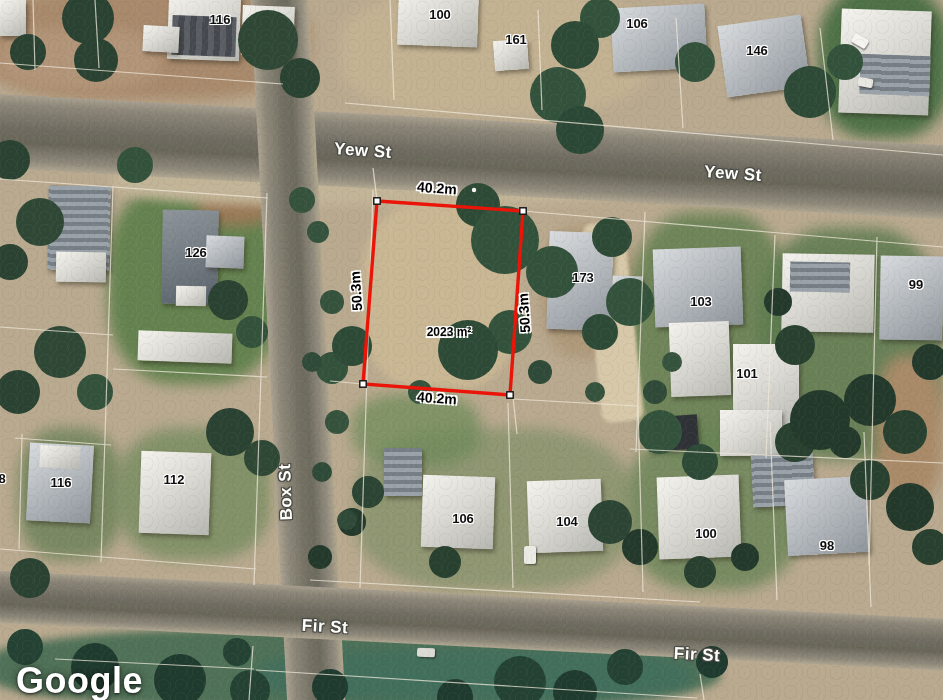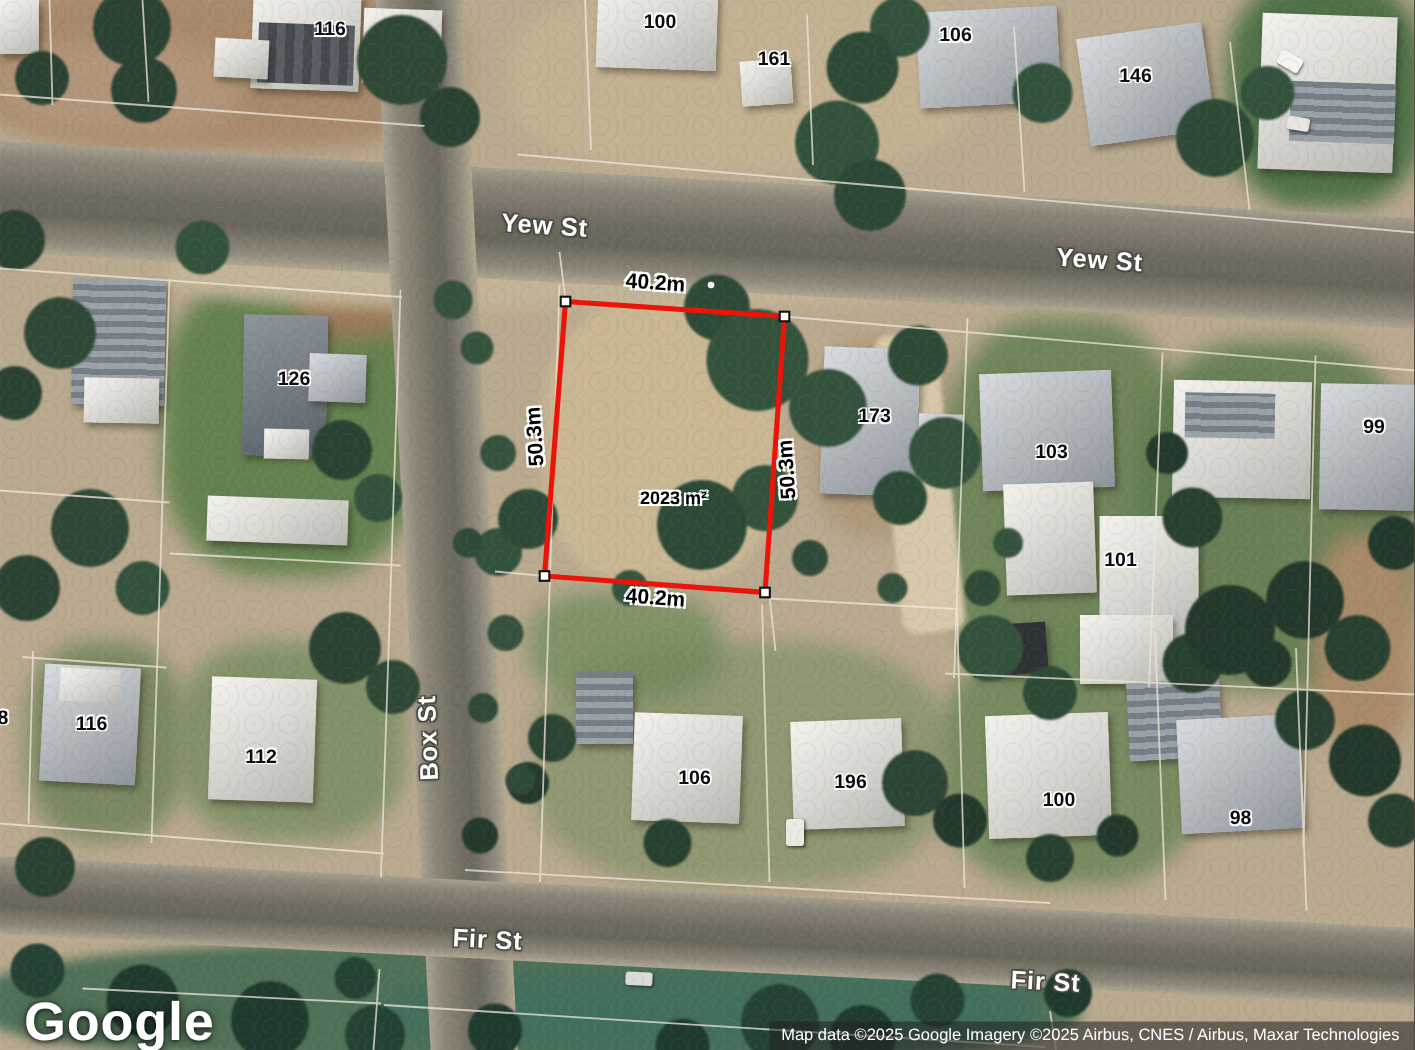--- a/index.html
+++ b/index.html
@@ -194,28 +194,27 @@
   <span class="lbl hn" style="left:516px;top:39px;">161</span>
   <span class="lbl hn" style="left:637px;top:23px;">106</span>
   <span class="lbl hn" style="left:757px;top:50px;">146</span>
   <span class="lbl hn" style="left:196px;top:252px;">126</span>
   <span class="lbl hn" style="left:583px;top:277px;">173</span>
   <span class="lbl hn" style="left:701px;top:301px;">103</span>
   <span class="lbl hn" style="left:868px;top:284px;margin-left:48px;">99</span>
   <span class="lbl hn" style="left:747px;top:373px;">101</span>
   <span class="lbl hn" style="left:2px;top:478px;">8</span>
   <span class="lbl hn" style="left:61px;top:482px;">116</span>
-  <span class="lbl hn" style="left:174px;top:504px;">112</span>
+  <span class="lbl hn" style="left:174px;top:479px;">112</span>
   <span class="lbl hn" style="left:463px;top:518px;">106</span>
-  <span class="lbl hn" style="left:567px;top:521px;">196</span>
+  <span class="lbl hn" style="left:567px;top:521px;">104</span>
   <span class="lbl hn" style="left:706px;top:533px;">100</span>
   <span class="lbl hn" style="left:827px;top:545px;">98</span>
 
   <span class="lbl meas" style="left:437px;top:188px;transform:translate(-50%,-50%) rotate(4deg);">40.2m</span>
   <span class="lbl meas" style="left:437px;top:398px;transform:translate(-50%,-50%) rotate(4deg);">40.2m</span>
   <span class="lbl meas" style="left:356px;top:291px;transform:translate(-50%,-50%) rotate(-94deg);">50.3m</span>
   <span class="lbl meas" style="left:524px;top:313px;transform:translate(-50%,-50%) rotate(-94deg);">50.3m</span>
   <span class="lbl meas area" style="left:449px;top:300px;margin-top:32px;">2023 m²</span>
 
   <span class="glogo" style="left:16px;top:660px;">Google</span>
-  <div class="attr">Map data ©2025 Google Imagery ©2025 Airbus, CNES / Airbus, Maxar Technologies</div>
 
 </div>
 
 </body></html>

